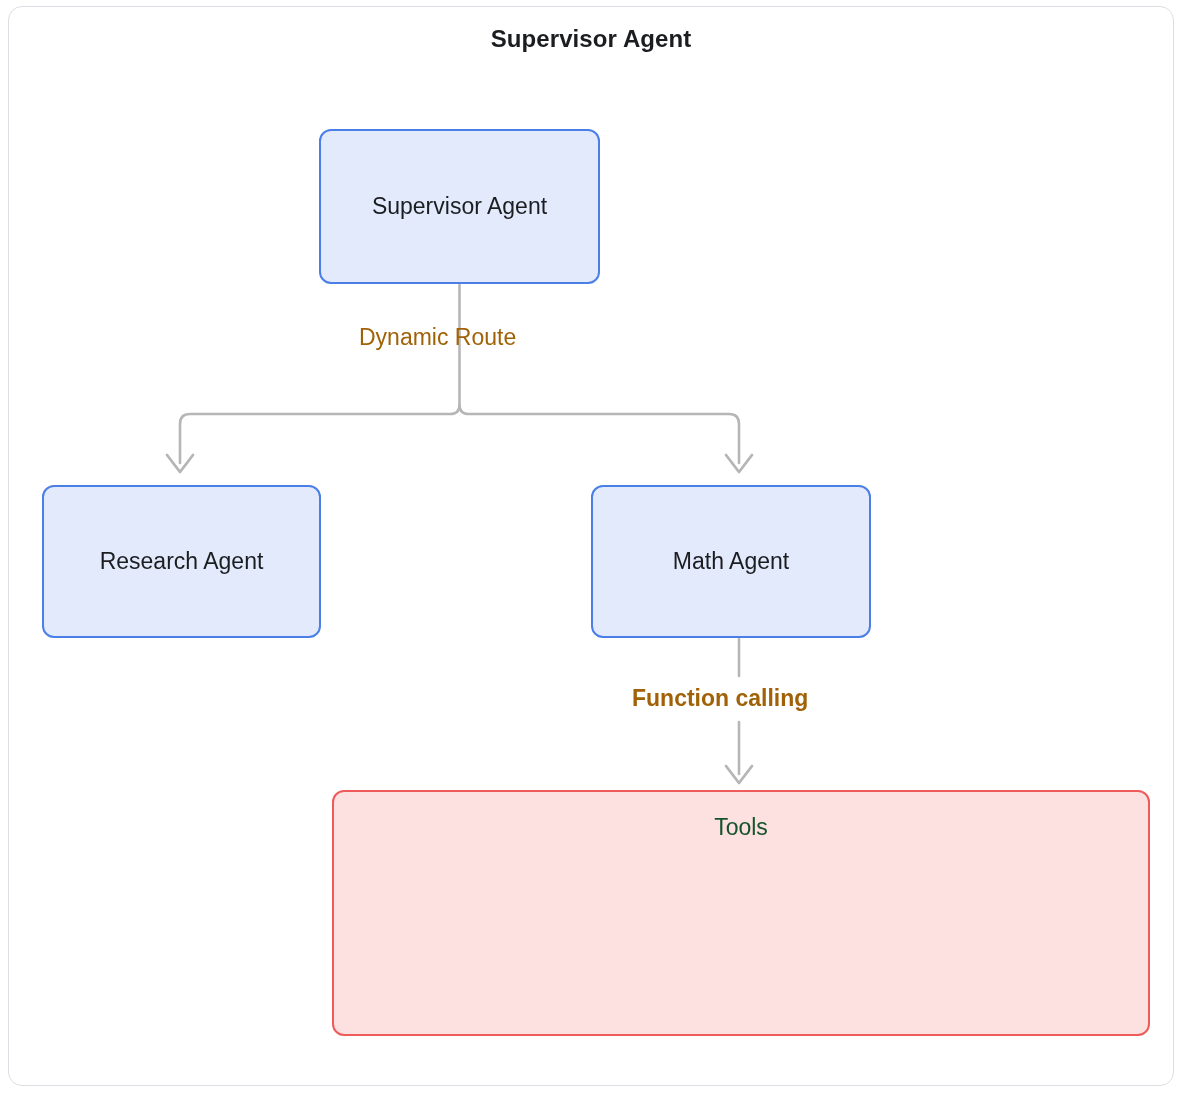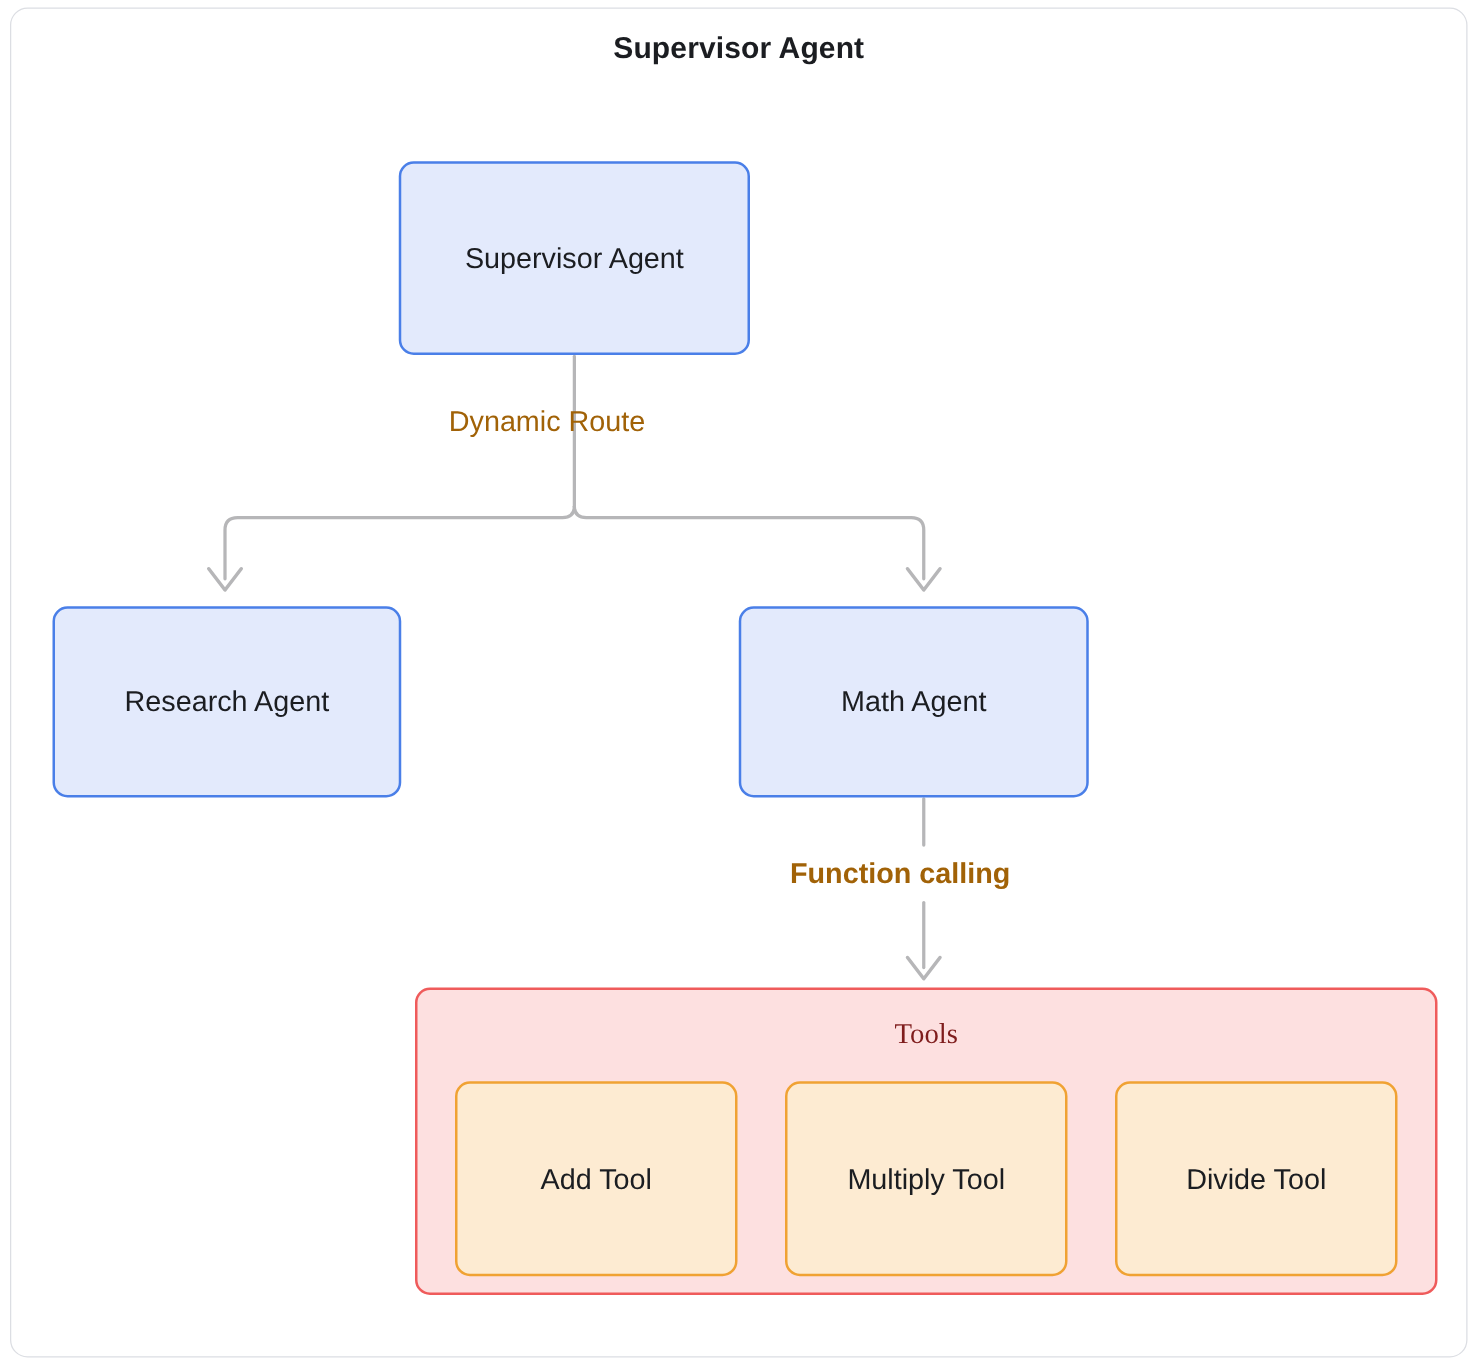--- a/index.html
+++ b/index.html
@@ -83,22 +83,21 @@
     border: 2.5px solid #ef5b5b;
     border-radius: 12px;
   }
   #tools-cluster-label {
     position: absolute;
     left: 0;
     top: 22px;
     width: 100%;
     text-align: center;
     font-size: 23px;
-    color: #7f1d1d;
-    font-family: Liberation Serif, serif;
+    color: #14532d;
   }
   #tools-row {
     position: absolute;
     left: 0;
     top: 73px;
     width: 100%;
     height: 158px;
     display: flex;
     justify-content: center;
     align-items: flex-start;
@@ -175,24 +174,13 @@
   <span>Math Agent</span>
 </div>
 
 <div class="edge-label" id="edge-label-dynamic-route">Dynamic Route</div>
 
 <div class="edge-label" id="edge-label-function-calling">Function calling</div>
 
 <div id="tools-cluster">
   <div id="tools-cluster-label">Tools</div>
 
-  <div id="tools-row">
-    <div class="node-tool">
-      <span>Add Tool</span>
-    </div>
-    <div class="node-tool">
-      <span>Multiply Tool</span>
-    </div>
-    <div class="node-tool">
-      <span>Divide Tool</span>
-    </div>
-  </div>
 </div>
 
 </body></html>

